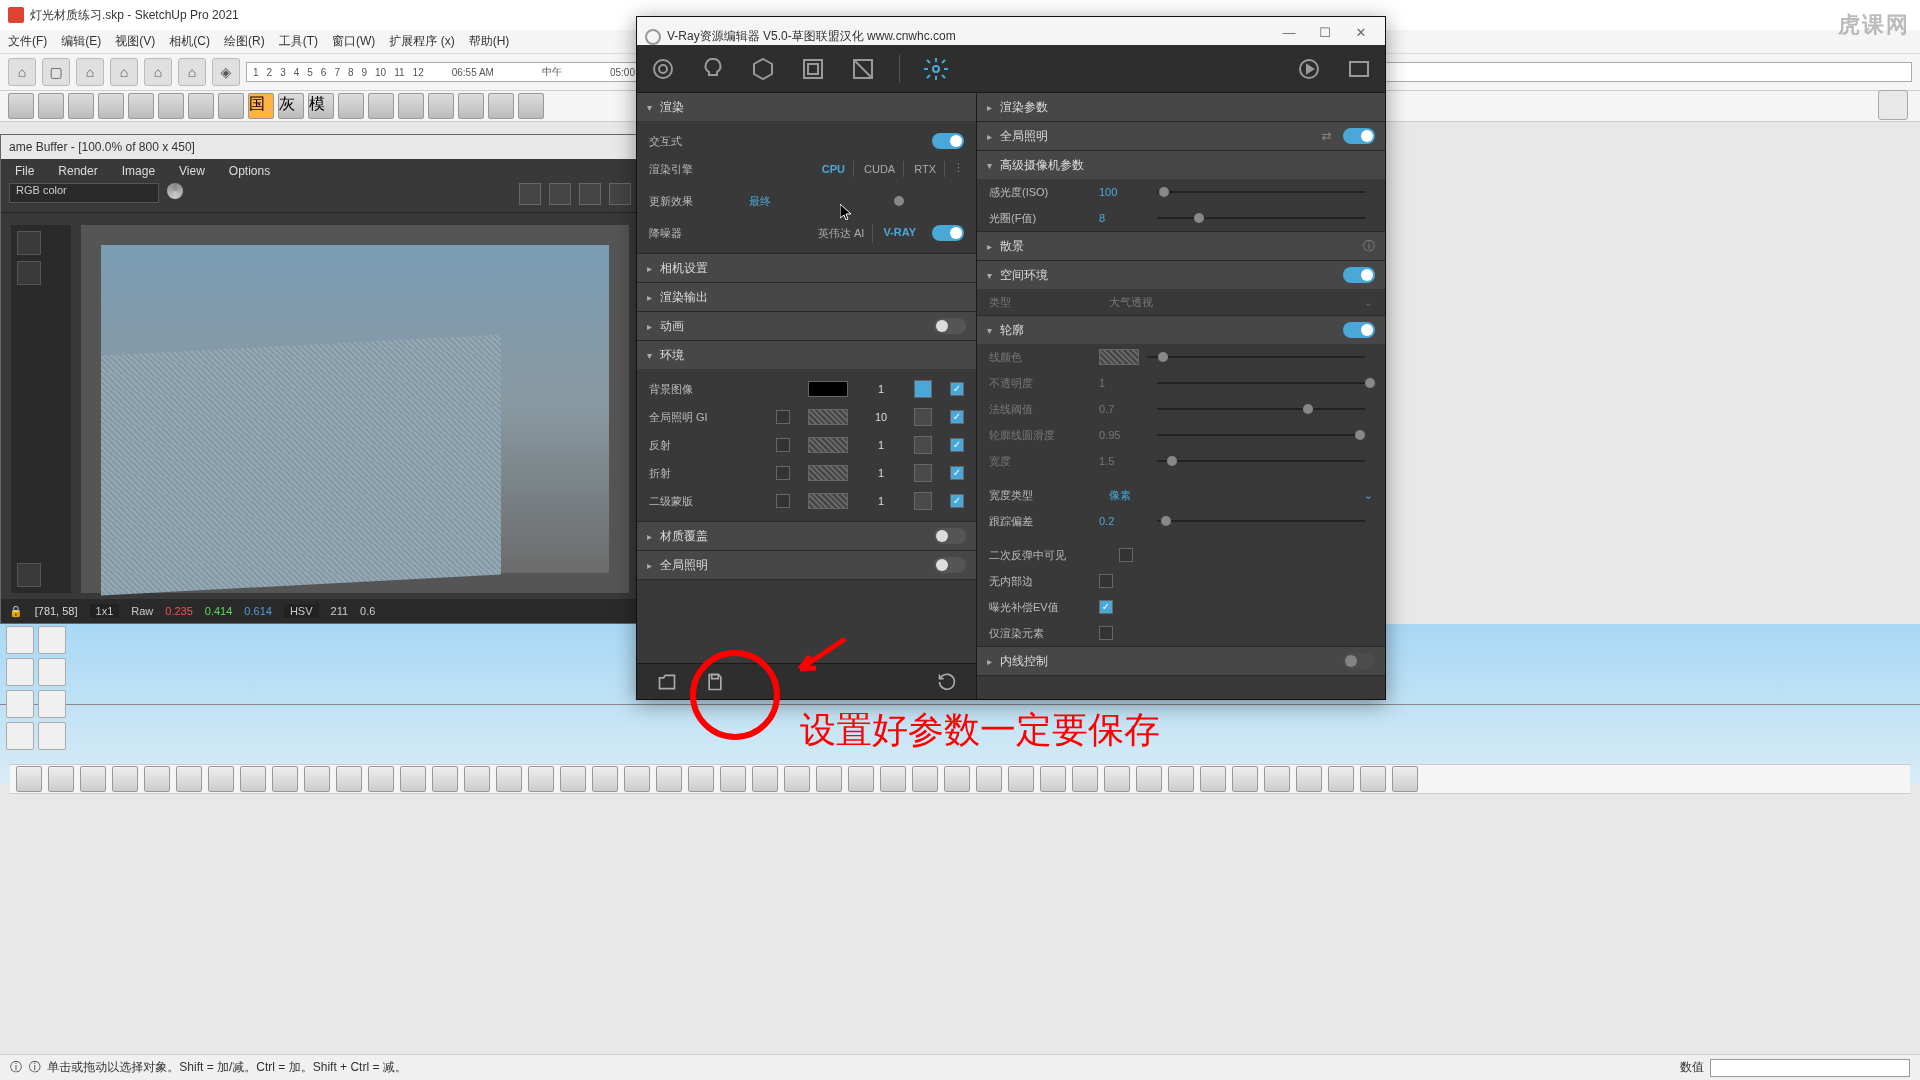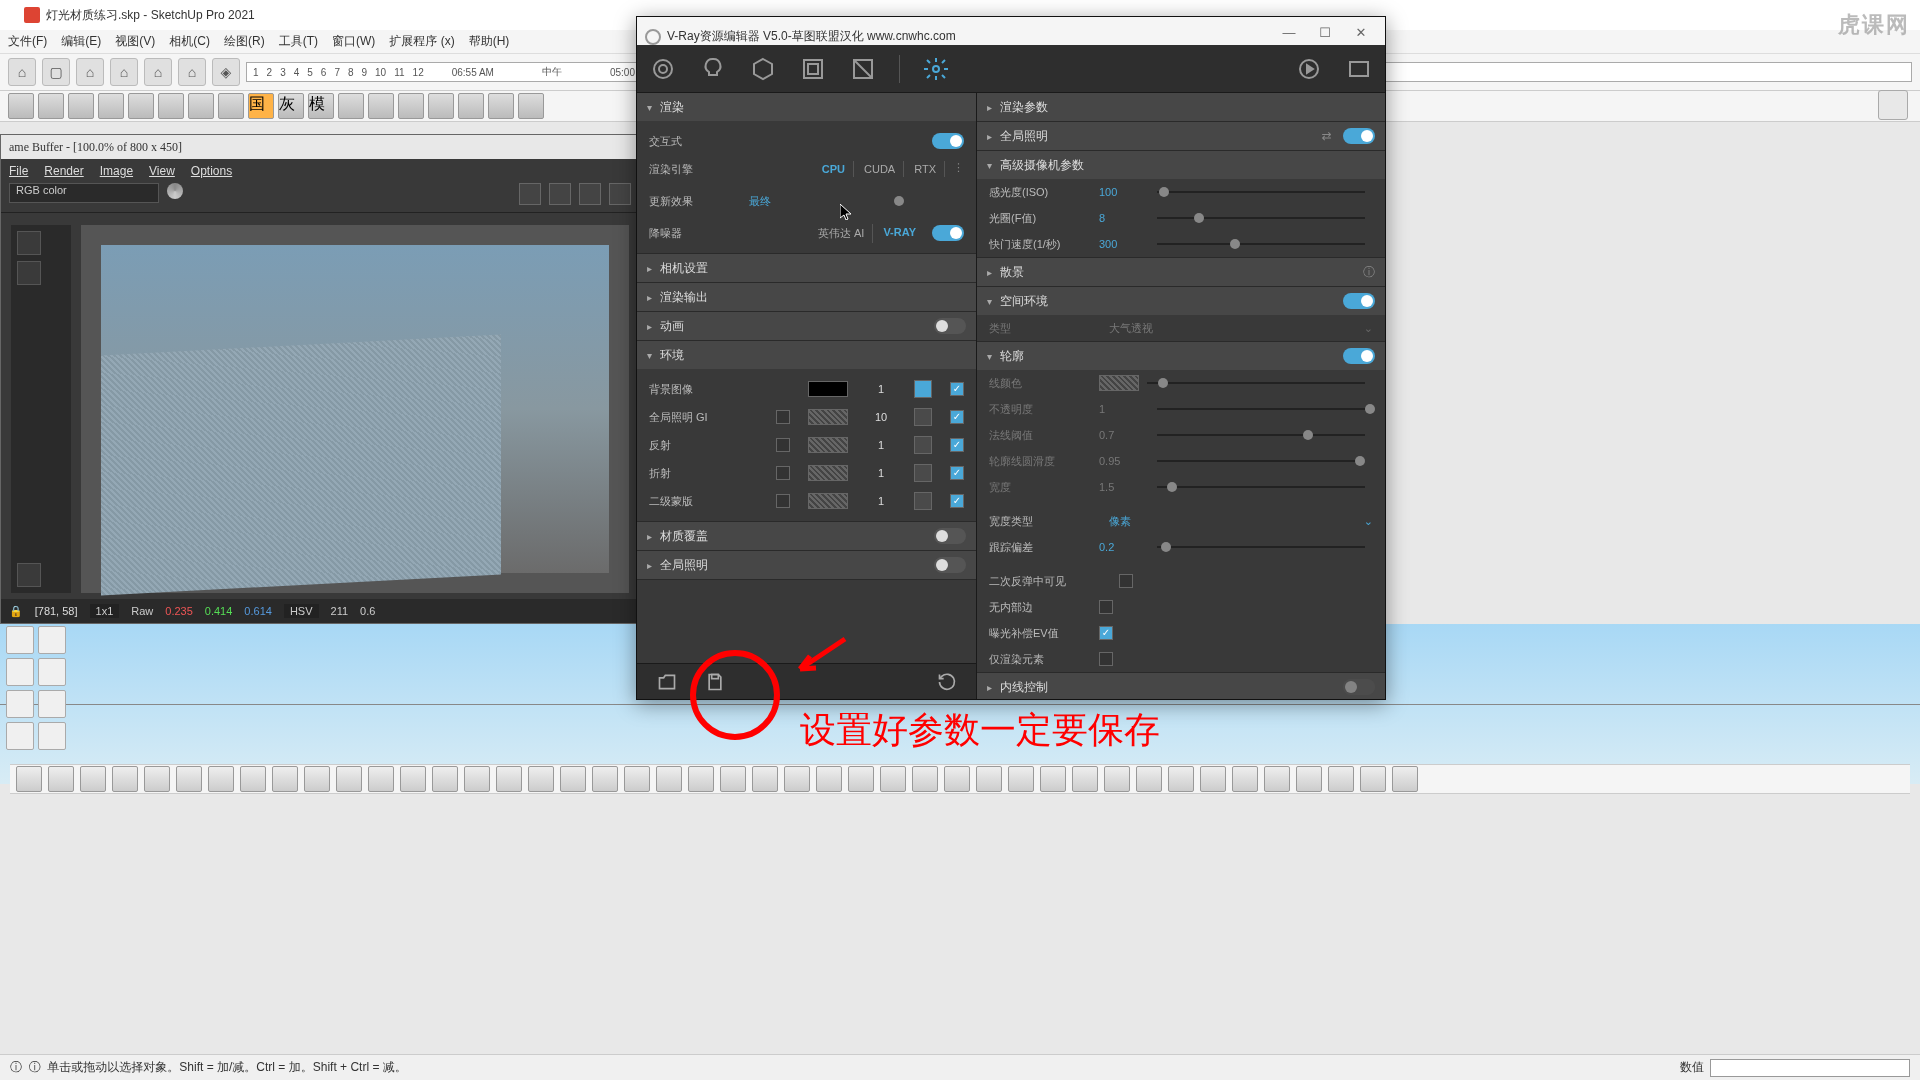--- a/index.html
+++ b/index.html
@@ -1,32 +1,32 @@
 <!DOCTYPE html>
 <html><head>
 <meta charset="utf-8">
 <style>
 * { margin: 0; padding: 0; box-sizing: border-box; font-family: "Microsoft YaHei", Arial, sans-serif; user-select: none; }
 body { width: 1920px; height: 1080px; background: #e8e8e8; overflow: hidden; position: relative; }
 
 
-.su-title { height: 30px; background: #fff; display: flex; align-items: center; padding: 0 24px; font-size: 12px; color: #333; }
+.su-title { height: 30px; background: #fff; display: flex; align-items: center; padding: 0 8px; font-size: 12px; color: #333; }
 .su-title .skp-icon { width: 16px; height: 16px; background: #d43; border-radius: 2px; margin-right: 6px; }
 .su-menu { height: 24px; background: #f5f5f5; display: flex; align-items: center; padding: 0 8px; gap: 14px; font-size: 12px; color: #333; border-bottom: 1px solid #ddd; }
 .su-menu span { cursor: pointer; }
 .su-toolbar { background: #f5f5f5; padding: 4px 8px; border-bottom: 1px solid #ccc; display: flex; align-items: center; gap: 6px; }
 .tb-icon { width: 28px; height: 28px; background: #e0e0e0; border: 1px solid #bbb; border-radius: 3px; display: flex; align-items: center; justify-content: center; font-size: 14px; color: #555; }
 .timeline { flex: 1; height: 20px; background: #fff; border: 1px solid #aaa; display: flex; align-items: center; font-size: 10px; color: #555; padding: 0 6px; gap: 8px; }
 .su-toolbar2 { background: #f5f5f5; padding: 2px 8px; display: flex; gap: 4px; border-bottom: 1px solid #ccc; }
 .tb2-icon { width: 26px; height: 26px; background: linear-gradient(#ddd,#bbb); border: 1px solid #999; border-radius: 2px; }
 
 
 .frame-buffer { position: absolute; left: 0; top: 134px; width: 640px; height: 490px; background: #393939; border: 1px solid #666; }
-.fb-title { height: 24px; background: #e8e8e8; color: #333; font-size: 12px; display: flex; align-items: center; padding: 0 8px; font-family: Liberation Serif, serif; }
-.fb-menu { height: 24px; background: #393939; display: flex; align-items: center; gap: 16px; padding: 0 8px; font-size: 12px; color: #ddd; text-decoration: underline; }
+.fb-title { height: 24px; background: #e8e8e8; color: #333; font-size: 12px; display: flex; align-items: center; padding: 0 8px; }
+.fb-menu { height: 24px; background: #393939; display: flex; align-items: center; gap: 24px; padding: 0 14px; font-size: 12px; color: #ddd; }
 .fb-bar { height: 30px; background: #393939; display: flex; align-items: flex-start; padding: 0 8px; gap: 8px; border-bottom: 1px solid #222; }
 .fb-select { width: 150px; height: 20px; background: #2a2a2a; color: #ccc; font-size: 11px; padding: 0 6px; border: 1px solid #555; }
 .fb-iconbar { margin-left: auto; display: flex; gap: 8px; }
 .fb-icon { width: 22px; height: 22px; border: 1px solid #666; background: #444; }
 .fb-view { position: absolute; left: 80px; top: 90px; right: 10px; bottom: 30px; background: #555; }
 .fb-render { position: absolute; left: 20px; top: 20px; right: 20px; bottom: 20px; background: linear-gradient(#7b9db5 0%, #8898a0 50%, #6b6b6b 100%); }
 .fb-slab { position: absolute; left: 0; top: 100px; width: 400px; height: 240px; background: repeating-linear-gradient(45deg, #94a8b5, #94a8b5 2px, #8599a5 2px, #8599a5 4px); transform: skewY(-3deg); }
 .fb-side { position: absolute; left: 10px; top: 90px; width: 60px; bottom: 30px; background: #2a2a2a; display: flex; flex-direction: column; gap: 6px; padding: 6px; }
 .fb-side-icon { width: 24px; height: 24px; border: 1px solid #555; background: #3a3a3a; }
 .fb-status { position: absolute; bottom: 0; left: 0; right: 0; height: 24px; background: #2a2a2a; display: flex; align-items: center; gap: 12px; padding: 0 8px; font-size: 11px; font-family: monospace; }
@@ -540,27 +540,20 @@
               <div class="slider-thumb" style="left:1%"></div>
             </div>
           </div>
         <div class="rparam">
             <span class="label">光圈(F值)</span>
             <span class="value">8</span>
             <div class="slider-track">
               <div class="slider-thumb" style="left:18%"></div>
             </div>
           </div>
-        <div class="rparam">
-            <span class="label">快门速度(1/秒)</span>
-            <span class="value">300</span>
-            <div class="slider-track">
-              <div class="slider-thumb" style="left:35%"></div>
-            </div>
-          </div>
       </div>
       <div class="rollout">
           <div class="rollout-head">
             <span class="arrow">▸</span>
             <span>散景</span>
             <span style="margin-left:auto;color:#888">ⓘ</span>
           </div>
         </div>
       <div class="rollout">
         <div class="rollout-head">

